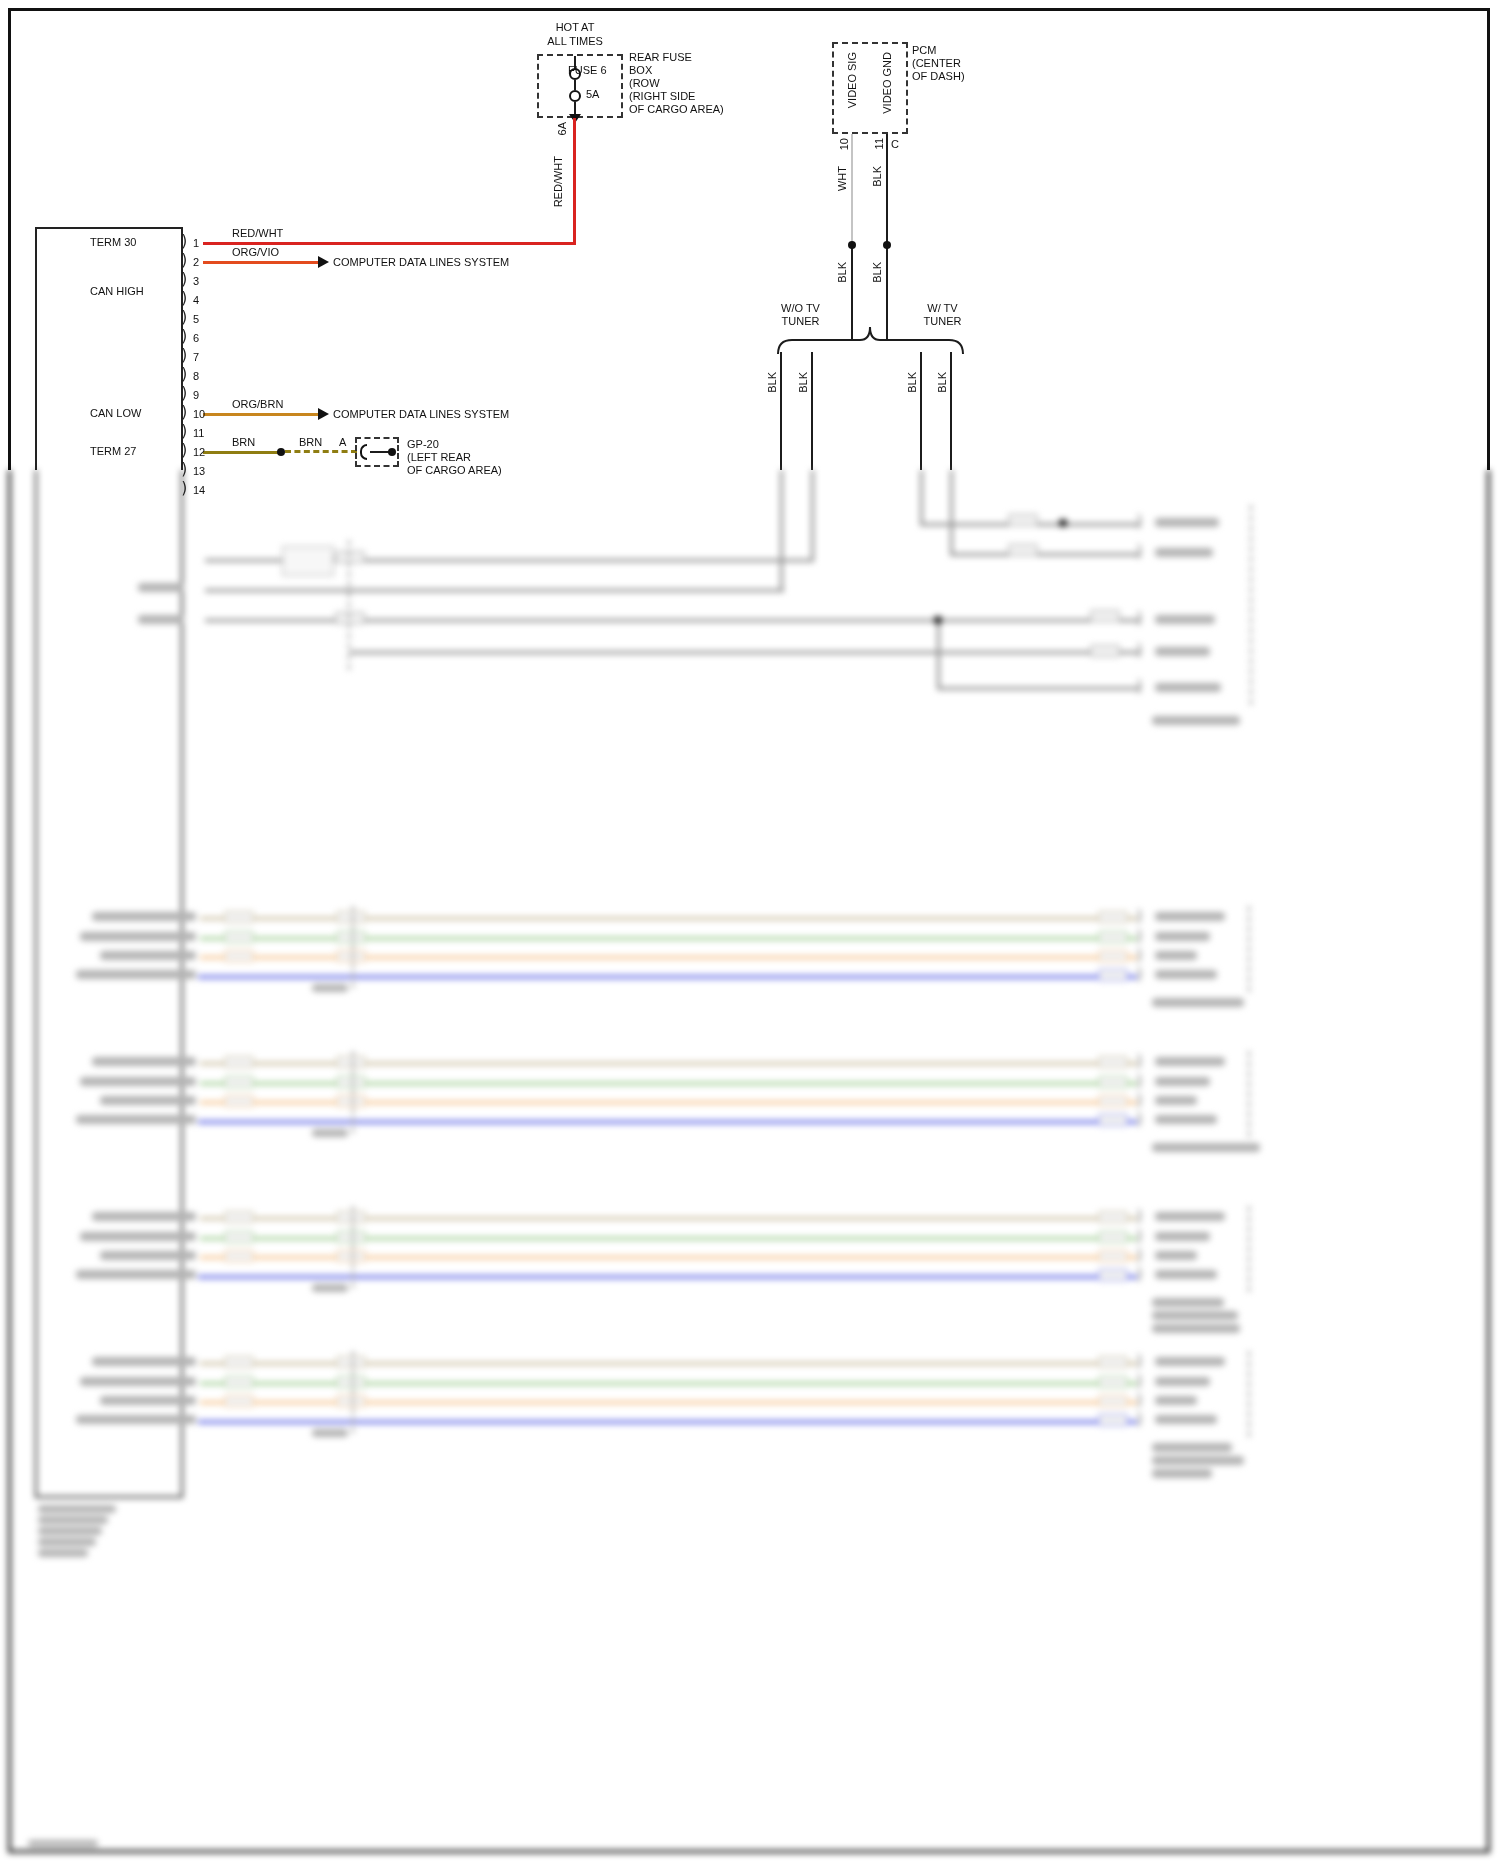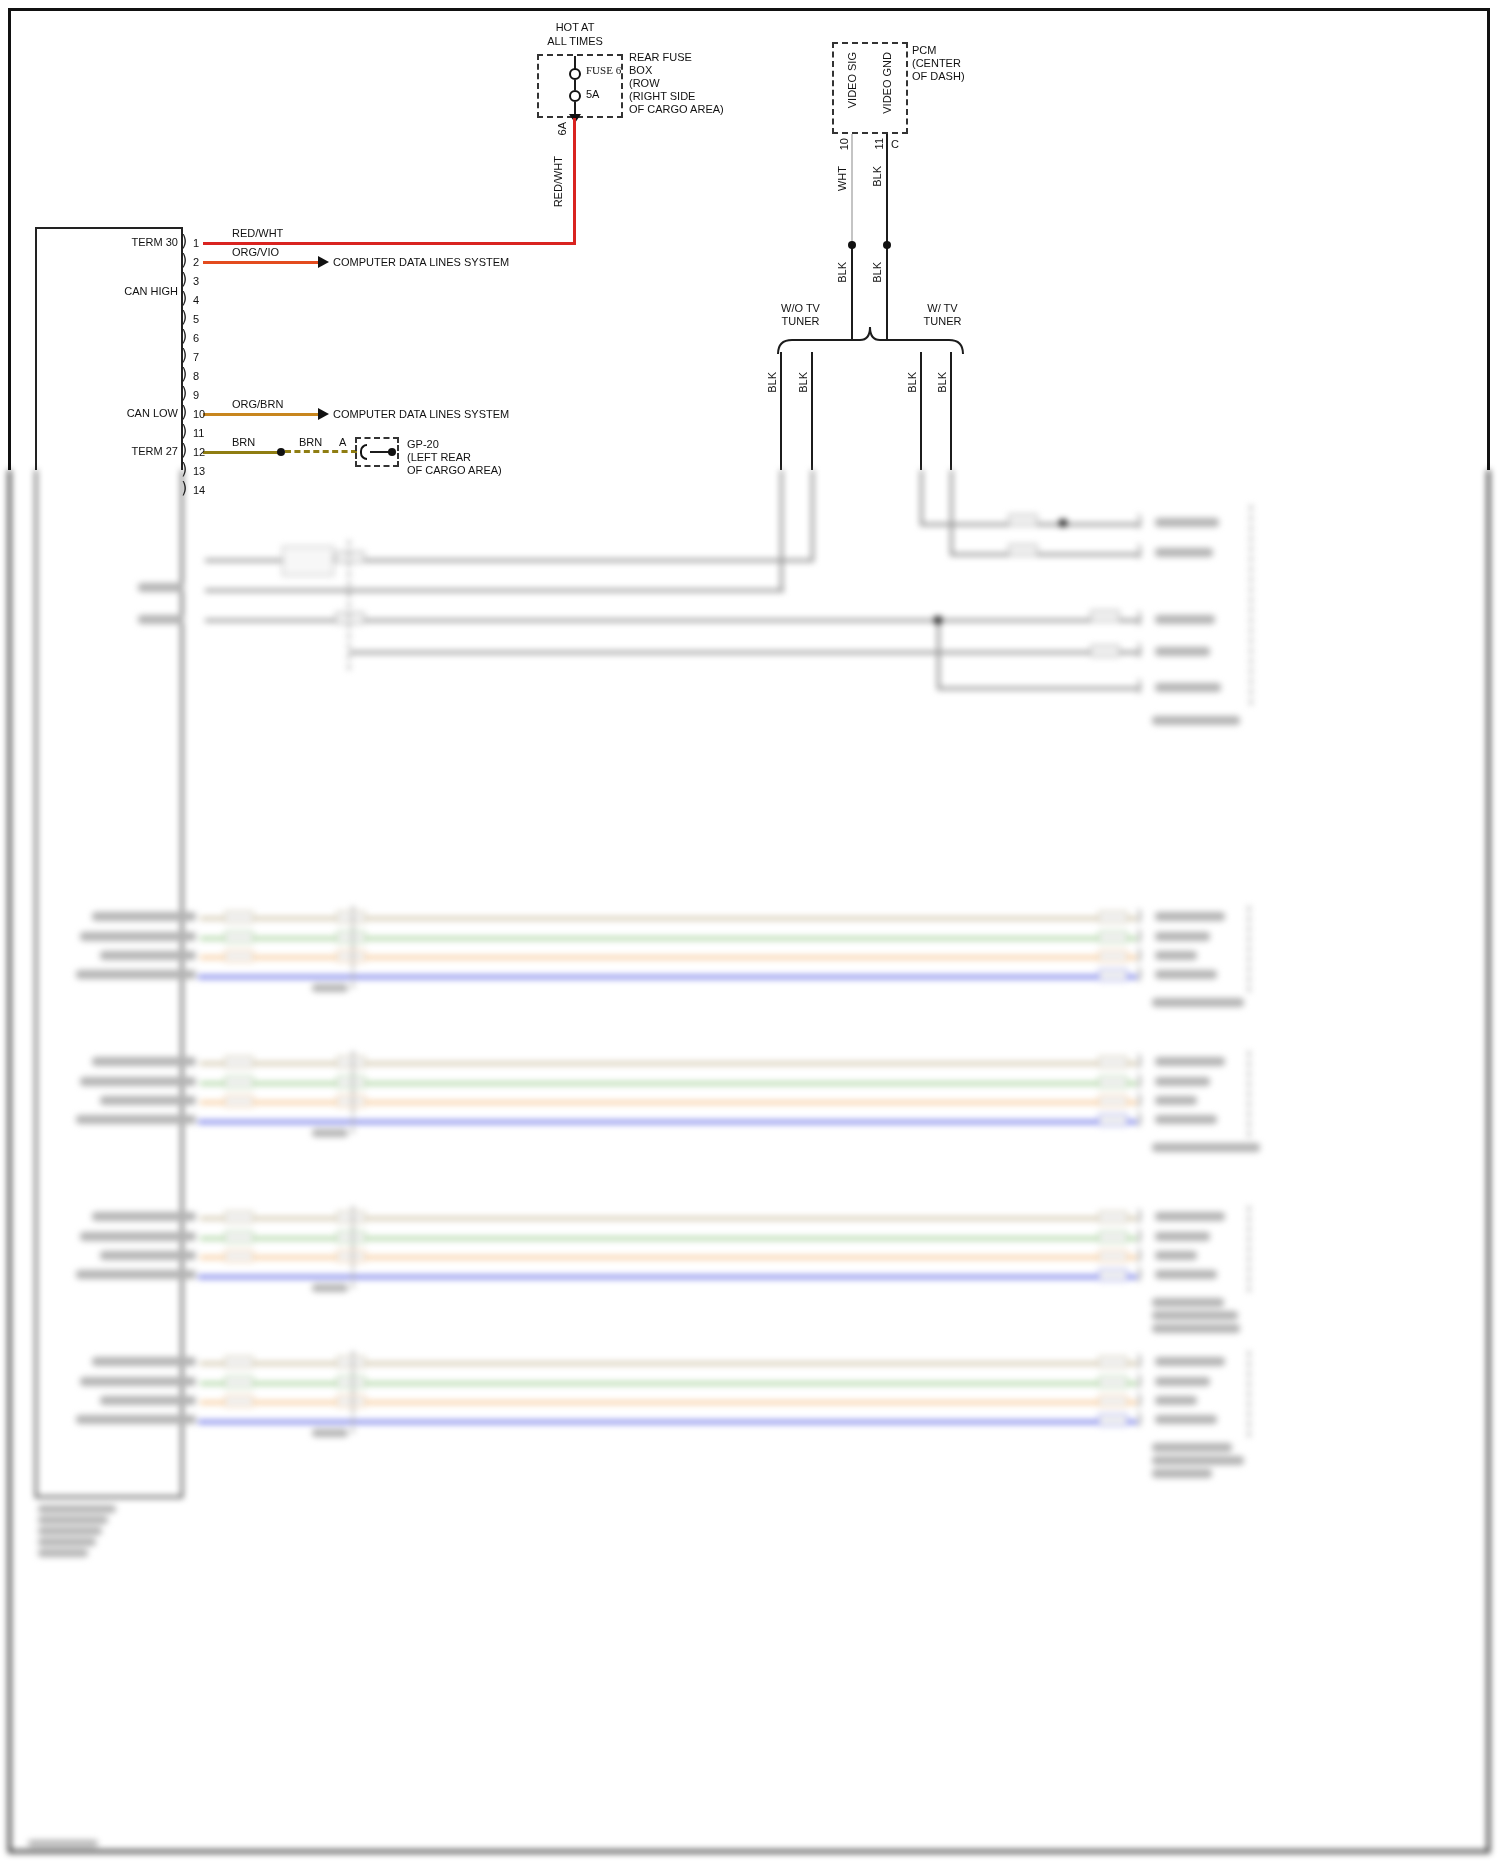--- a/index.html
+++ b/index.html
@@ -4,21 +4,21 @@
 <style>
   * { box-sizing: border-box; margin: 0; padding: 0; }
   html,body { background:#fff; }
   .page { position:relative; width:1500px; height:1861px; background:#fff;
           font-family:"Liberation Sans", sans-serif; color:#111; overflow:hidden; }
   .abs  { position:absolute; }
   .h    { position:absolute; height:3px; background:#1c1c1c; }
   .v    { position:absolute; width:2px;  background:#1c1c1c; }
   .lbl  { position:absolute; font-size:11px; line-height:13px; white-space:nowrap; color:#111; }
   .ctr  { text-align:center; }
-  .r    { text-align:right; }
+  .r    { }
   .rot  { position:absolute; writing-mode:vertical-rl; transform:rotate(180deg);
           font-size:11px; line-height:14px; white-space:nowrap; color:#111; }
   .dashbox { position:absolute; border:2px dashed #333; background:transparent; }
   .dot  { position:absolute; width:8px; height:8px; border-radius:50%; background:#111; }
   .circle { position:absolute; width:12px; height:12px; border:2px solid #111; border-radius:50%; background:#fff; }
   .arrow-r { position:absolute; width:0; height:0; border-top:6px solid transparent;
              border-bottom:6px solid transparent; border-left:11px solid #111; }
   .arrow-d { position:absolute; width:0; height:0; border-left:6px solid transparent;
              border-right:6px solid transparent; border-top:9px solid #111; }
   .pinGlyph { position:absolute; font-size:15px; line-height:18px; color:#222;
@@ -52,21 +52,21 @@
 
     <div class="lbl ctr" style="left:515px;top:21px;width:120px;">HOT AT</div>
     <div class="lbl ctr" style="left:515px;top:35px;width:120px;">ALL TIMES</div>
     <div class="dashbox" style="left:537px;top:54px;width:86px;height:64px;"></div>
     <div class="v c-blk" style="left:574px;top:56px;height:14px;"></div>
     <div class="circle" style="left:569px;top:68px;"></div>
     <div class="v c-blk" style="left:574px;top:80px;height:10px;"></div>
     <div class="circle" style="left:569px;top:90px;"></div>
     <div class="v c-blk" style="left:574px;top:102px;height:14px;"></div>
     <div class="arrow-d" style="left:569px;top:114px;"></div>
-    <div class="lbl" style="left:586px;top:64px;font-family:Liberation Serif, serif;">FUSE 6</div>
+    <div class="lbl" style="left:568px;top:64px;">FUSE 6</div>
     <div class="lbl" style="left:586px;top:88px;">5A</div>
     <div class="lbl" style="left:629px;top:51px;">REAR FUSE</div>
     <div class="lbl" style="left:629px;top:64px;">BOX</div>
     <div class="lbl" style="left:629px;top:77px;">(ROW</div>
     <div class="lbl" style="left:629px;top:90px;">(RIGHT SIDE</div>
     <div class="lbl" style="left:629px;top:103px;">OF CARGO AREA)</div>
     <div class="rot" style="left:555px;top:122px;">6A</div>
     <div class="rot" style="left:551px;top:156px;">RED/WHT</div>
 
     <div class="v c-red" style="left:573px;top:118px;width:3px;height:127px;"></div>

